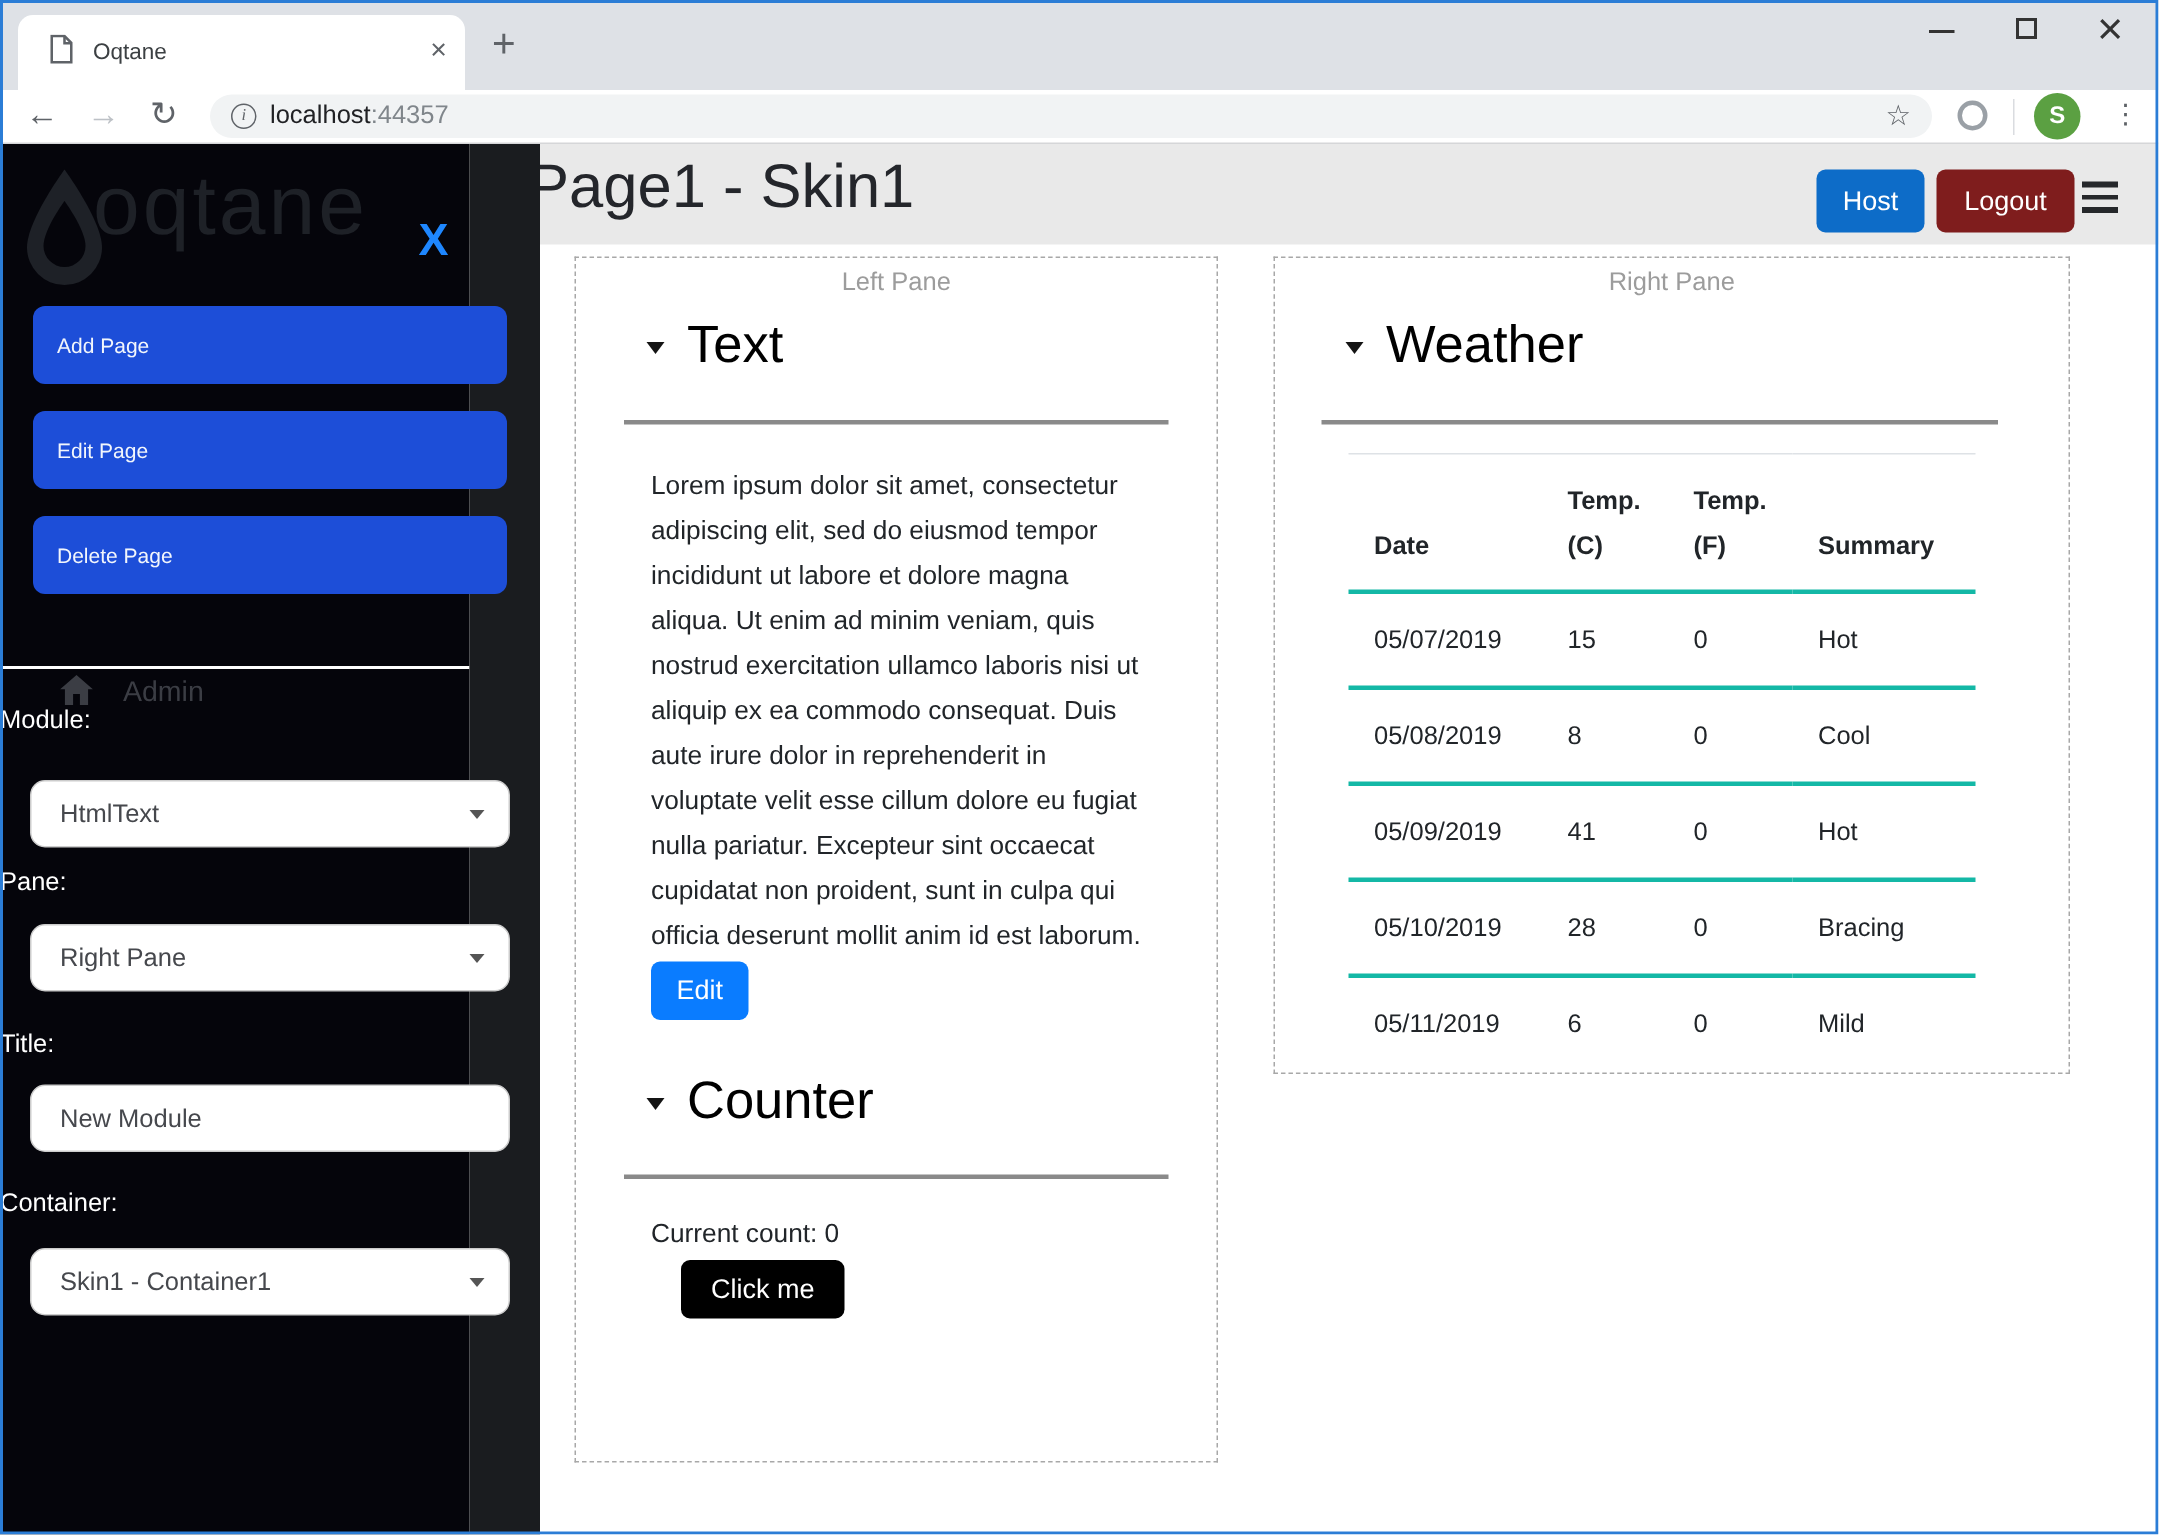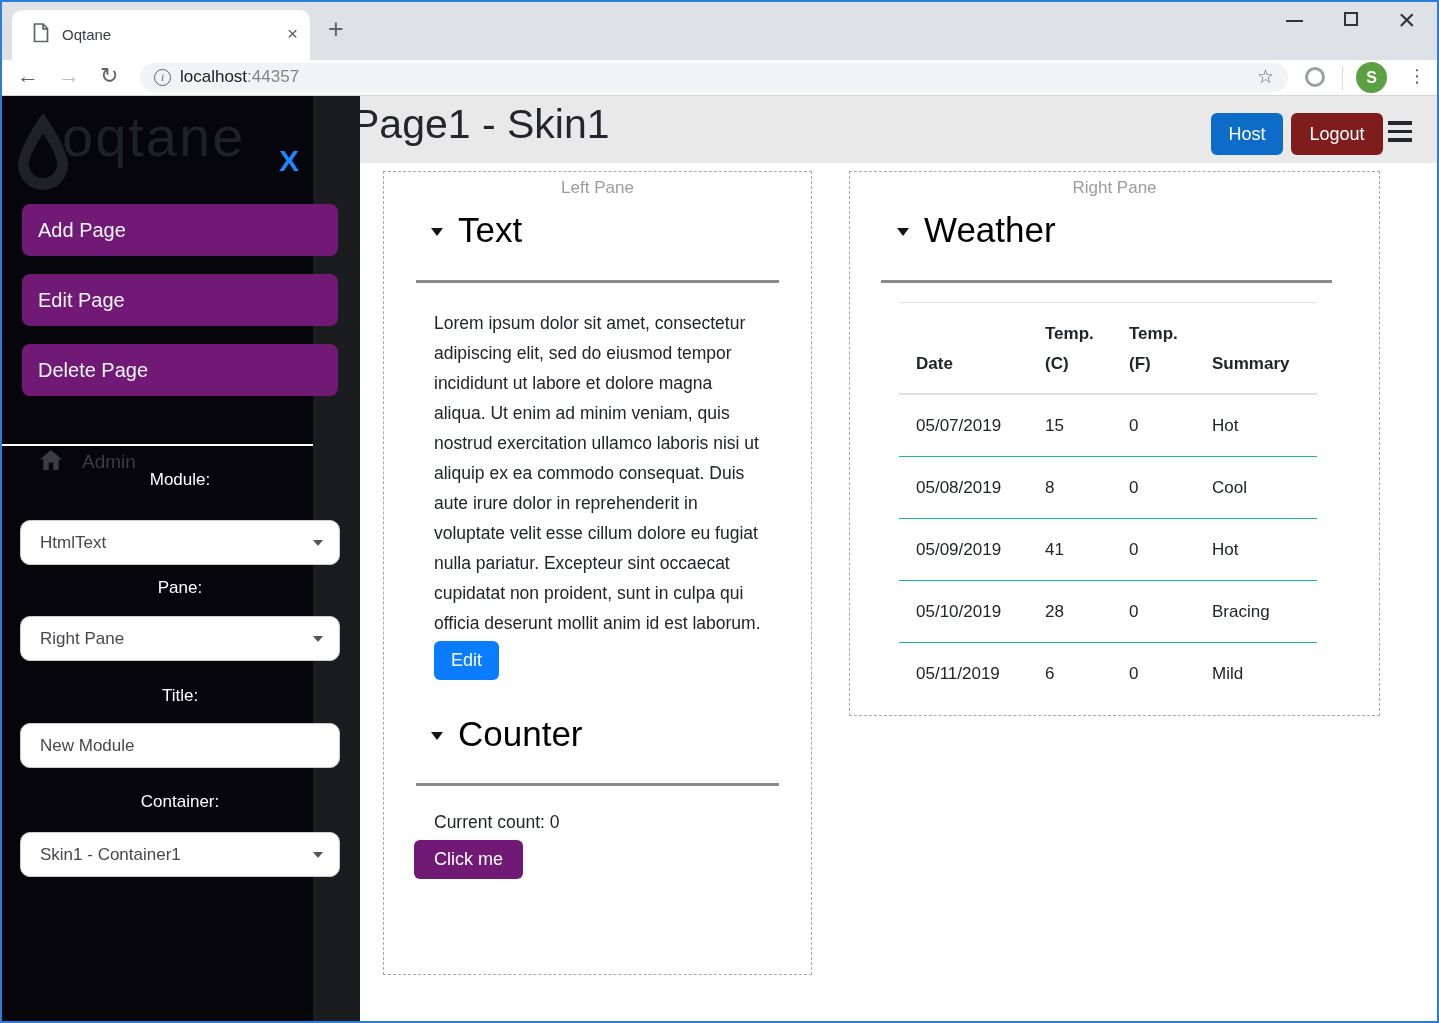--- a/index.html
+++ b/index.html
@@ -53,24 +53,24 @@
   .brand { position:absolute; left:14px; top:14px; }
   .brand-word { position:absolute; left:62px; top:8px; font-size:56px; color:#1e2127; letter-spacing:2px; }
   .side-divider { position:absolute; left:0; top:348px; width:313px; height:2px; background:#fff; }
   .admin-item { position:absolute; left:40px; top:354px; width:220px; height:24px; color:#3b3d44; }
   .admin-label { position:absolute; left:42px; top:1px; font-size:19px; }
 
   
   .cp-strip { position:absolute; left:313px; top:96px; width:47px; height:927px; background:#1a1c1f; z-index:3; }
   .cpanel { position:absolute; left:0; top:96px; width:360px; height:927px; z-index:4; }
   .cp-close { position:absolute; left:279px; top:48px; font-size:30px; font-weight:bold; color:#1e87ff; cursor:pointer; }
-  .cp-btn { position:absolute; left:22px; width:316px; height:52px; background:#701a75; border:none;
-            border-radius:8px; color:#f2f6fc; font-size:20px; text-align:left; padding-left:16px;
+  .cp-btn { position:absolute; left:22px; width:316px; height:52px; background:#1d4ed8; border:none;
+            border-radius:8px; color:#f2f6fc; font-size:14px; text-align:left; padding-left:16px;
             font-family:inherit; cursor:pointer; }
-  .cp-label { position:absolute; left:0; width:360px; text-align:center; color:#fff; font-size:17px; }
+  .cp-label { position:absolute; left:0; width:360px; color:#fff; font-size:17px; }
   .cp-field { position:absolute; left:20px; width:320px; height:45px; background:#fff; border:1px solid #ccc;
               border-radius:10px; font-size:17px; color:#46484d; line-height:43px; padding-left:19px; }
   .select-arrow { position:absolute; right:16px; top:19px; width:0; height:0;
                   border-left:5px solid transparent; border-right:5px solid transparent;
                   border-top:6px solid #555; }
   .cp-input { position:absolute; left:20px; width:320px; height:45px; background:#fff; border:1px solid #ccc;
               border-radius:10px; font-size:17px; color:#46484d; padding-left:19px; font-family:inherit; }
   .btn-add-module { position:absolute; left:72px; top:801px; width:217px; height:45px; background:#0a7cff;
                     border:none; border-radius:8px; color:#fff; font-size:18px; font-family:inherit; cursor:pointer; }
 
@@ -82,29 +82,29 @@
 
   .module-head { display:flex; align-items:center; margin-left:47px; }
   .module-head .caret { width:0; height:0; border-left:6px solid transparent; border-right:6px solid transparent;
                         border-top:8px solid #141414; margin-right:15px; margin-top:4px; }
   .module-title { font-size:35px; color:#000000; font-weight:400; line-height:46px; }
   .mod-rule { border:0; height:3px; background:#8a8a8a; }
 
   .lorem { margin:25px 47px 0 50px; font-size:17.5px; line-height:30px; color:#212529; }
   .btn-edit { display:inline-block; margin:3px 0 0 50px; padding:9px 17px; font-size:18px; background:#0a7cff; }
   .count-text { margin:26px 0 0 50px; font-size:17.5px; color:#212529; }
-  .btn-click { display:inline-block; margin:7px 0 0 30px; padding:9px 20px; font-size:18px; background:#701a75; }
+  .btn-click { display:inline-block; margin:7px 0 0 70px; padding:9px 20px; font-size:18px; background:#000000; }
 
   .weather-table { margin:19px 0 0 49px; width:418px; border-collapse:collapse; font-size:17px; color:#212529;
                    table-layout:fixed; }
   .weather-table col.c1{width:129px;} .weather-table col.c2{width:84px;}
   .weather-table col.c3{width:83px;}  .weather-table col.c4{width:122px;}
   .weather-table th { border-top:1px solid #dee2e6; border-bottom:2px solid #dee2e6; vertical-align:bottom;
                       text-align:left; padding:16px 6px 14px 17px; line-height:30px; font-weight:bold; }
-  .weather-table td { border-top:1px solid #14b8a6; padding:16px 6px 15px 17px; line-height:30px; }
+  .weather-table td { border-top:3px solid #14b8a6; padding:16px 6px 15px 17px; line-height:30px; }
 </style>
 </head>
 <body>
 
 <div class="titlebar">
   <div class="tab">
     <span class="tab-favicon">
       <svg width="16" height="20" viewBox="0 0 16 20">
           <path d="M1.5 1 h8.5 l4.5 4.5 v13 h-13 Z" fill="none" stroke="#5f6368" stroke-width="1.7"></path>
           <path d="M10 1 v4.8 h4.7" fill="none" stroke="#5f6368" stroke-width="1.7"></path>

